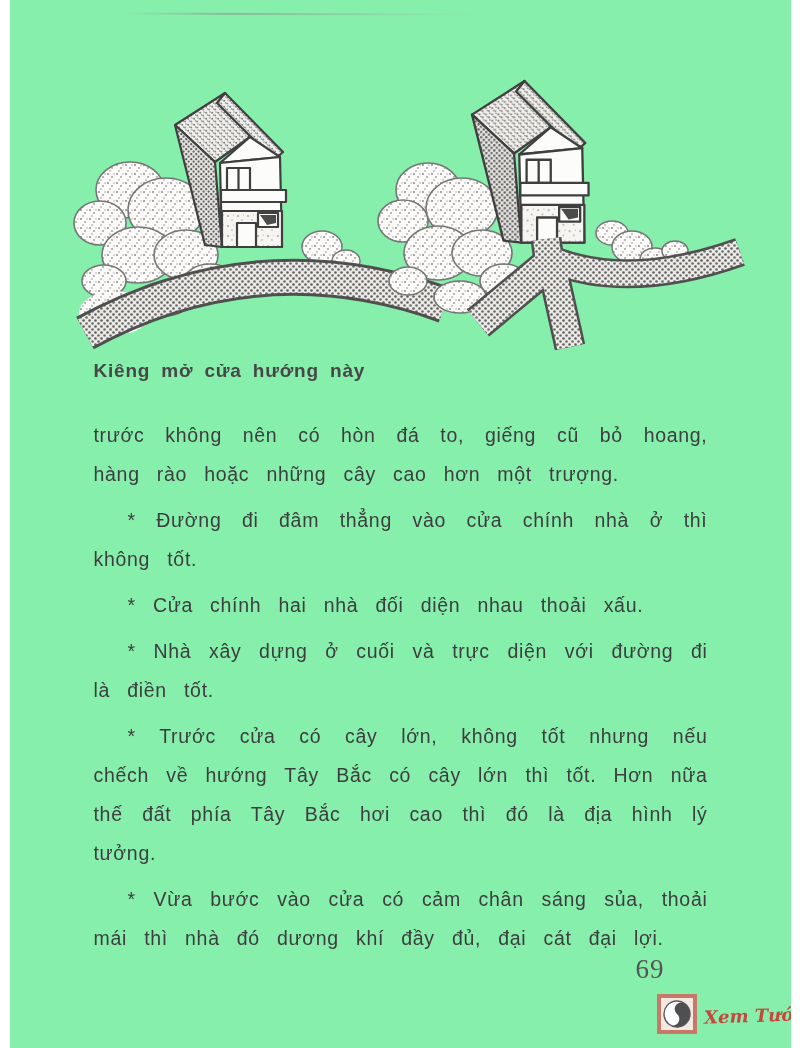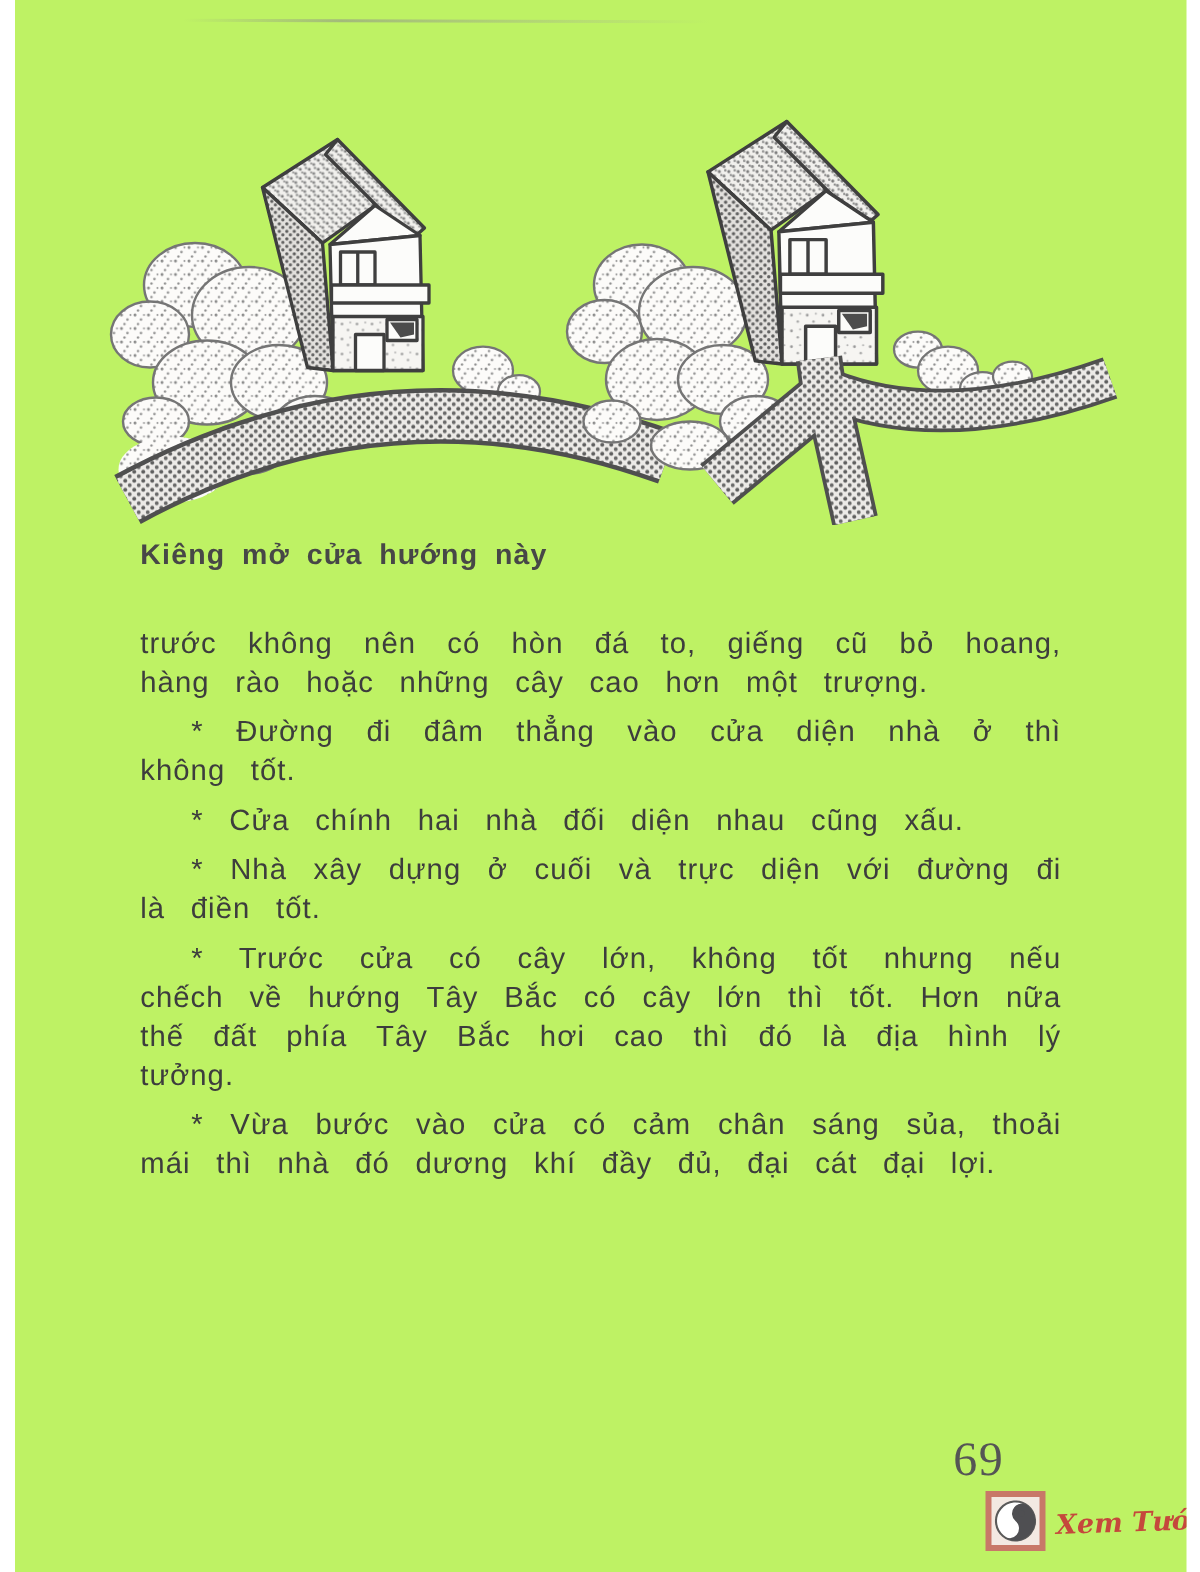--- a/index.html
+++ b/index.html
@@ -1,41 +1,41 @@
 <!DOCTYPE html>
 <html><head>
 <meta charset="utf-8">
 <style>
   html,body{margin:0;padding:0;background:#ffffff;}
   .page{
     position:relative;width:760px;height:1048px;margin:0 auto;
-    background:#bef264;overflow:hidden;
+    background:#86efac;overflow:hidden;
     font-family:"Liberation Sans",sans-serif;color:#3d3d3d;padding-left:21px;
   }
   .scanline{
     position:absolute;left:112px;top:13px;width:352px;height:2px;
     background:linear-gradient(90deg,rgba(160,160,160,0),rgba(140,140,140,.55) 30%,rgba(160,160,160,.25) 75%,rgba(160,160,160,0));
     transform:rotate(.15deg);
   }
   .figures{position:absolute;left:60px;top:55px;width:680px;height:295px;}
   .caption{
     position:absolute;left:84px;top:360px;
     font-size:19px;font-weight:700;color:#474747;
     letter-spacing:.8px;word-spacing:5px;white-space:nowrap;
   }
   .bodytext{
     position:absolute;left:84px;top:416px;width:614px;
-    font-size:19.5px;line-height:26px;text-align:justify;
+    font-size:19.5px;line-height:39px;text-align:justify;
     letter-spacing:.7px;word-spacing:11px;color:#3d3d3d;
   }
   .bodytext p{margin:0 0 7px 0;}
   .bodytext p.indent{text-indent:34px;}
   .pagenum{
     position:absolute;left:626px;top:954px;
-    font-family:"Liberation Serif",serif;font-size:32px;color:#555;
+    font-family:"Liberation Serif",serif;font-size:27px;color:#555;
     letter-spacing:1px;
   }
   .watermark{
     position:absolute;left:646px;top:992px;height:44px;
     display:flex;align-items:center;gap:6px;
   }
   .wm-logo{width:42px;height:42px;display:block;}
   .wm-text{
     font-family:"DejaVu Serif",serif;font-style:italic;font-weight:700;
     font-size:18px;color:#c5483c;white-space:nowrap;transform:rotate(-2deg);
@@ -159,22 +159,22 @@
         <path d="M482,211 L500,292" stroke="url(#p-road)" stroke-width="26"></path>
         <path d="M482,205 Q560,236 670,197" stroke="url(#p-road)" stroke-width="24"></path>
       </g>
     </g>
   </svg>
 
   <div class="caption">Kiêng mở cửa hướng này</div>
 
   <div class="bodytext">
     <p>trước không nên có hòn đá to, giếng cũ bỏ hoang, hàng rào hoặc những cây cao hơn một trượng.</p>
-    <p class="indent">* Đường đi đâm thẳng vào cửa diện nhà ở thì không tốt.</p>
-    <p class="indent">* Cửa chính hai nhà đối diện nhau cũng xấu.</p>
+    <p class="indent">* Đường đi đâm thẳng vào cửa chính nhà ở thì không tốt.</p>
+    <p class="indent">* Cửa chính hai nhà đối diện nhau thoải xấu.</p>
     <p class="indent">* Nhà xây dựng ở cuối và trực diện với đường đi là điền tốt.</p>
     <p class="indent">* Trước cửa có cây lớn, không tốt nhưng nếu chếch về hướng Tây Bắc có cây lớn thì tốt. Hơn nữa thế đất phía Tây Bắc hơi cao thì đó là địa hình lý tưởng.</p>
     <p class="indent">* Vừa bước vào cửa có cảm chân sáng sủa, thoải mái thì nhà đó dương khí đầy đủ, đại cát đại lợi.</p>
   </div>
 
   <div class="pagenum">69</div>
 
   <div class="watermark">
     <svg class="wm-logo" viewBox="0 0 42 42" aria-hidden="true">
       <rect x="1" y="1" width="40" height="40" fill="#c87868"></rect>

